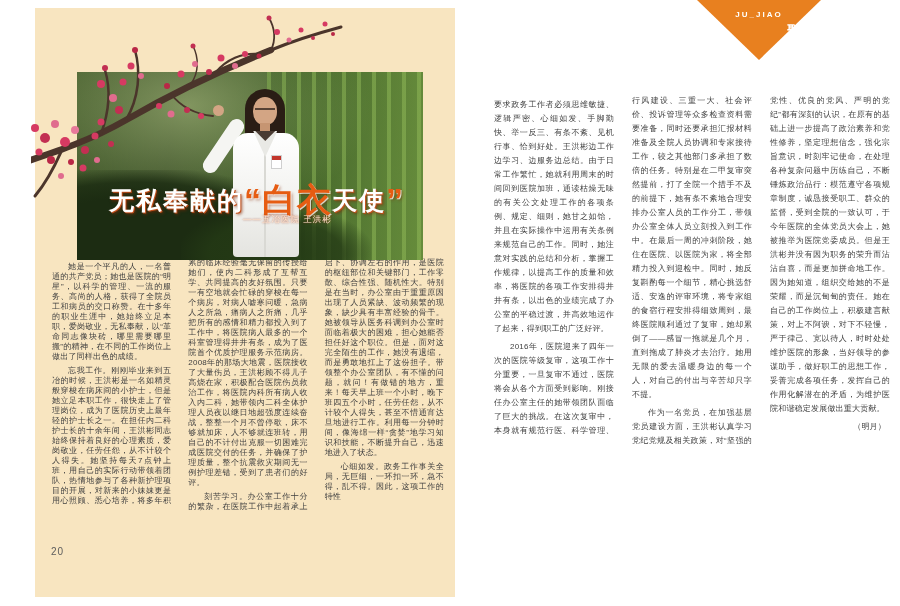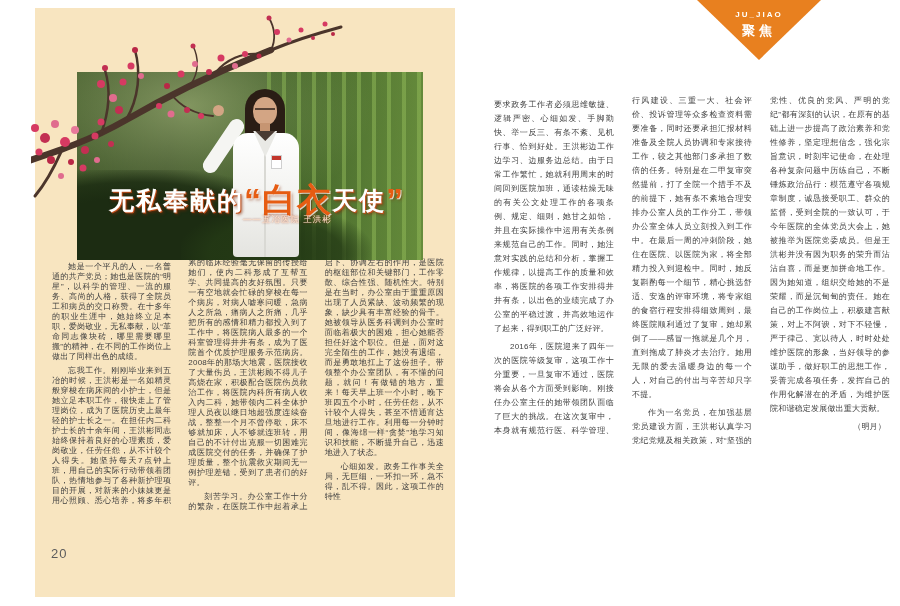--- a/index.html
+++ b/index.html
@@ -49,29 +49,29 @@
            text-shadow:1px 1px 0 rgba(255,255,255,.75),2px 2px 3px rgba(130,40,5,.45);}
   #byline{position:absolute;left:208px;top:206px;z-index:4;font-size:8.5px;color:#ffe7d2;
           text-shadow:0 0 2px rgba(150,40,10,.9);letter-spacing:1px;}
 
   
   .cols{column-count:3;text-align:justify;color:#3f3f3f;}
   .cols p{margin:4px;text-indent:2em;}
   .cols p.cont{text-indent:0;}
   #left-cols{position:absolute;left:13px;top:250px;width:400px;height:336px;column-gap:9px;
              font-size:8px;line-height:10px;letter-spacing:.2px;}
-  #page-num{position:absolute;left:16px;top:538px;font-size:13px;color:#5c5c5c;letter-spacing:1px;}
+  #page-num{position:absolute;left:16px;top:538px;font-size:10px;color:#5c5c5c;letter-spacing:1px;}
 
   
   #right-page{position:absolute;left:465px;top:0;width:435px;height:435px;background:#ffffff;}
   #corner-triangle{position:absolute;left:232px;top:0;width:0;height:0;
        border-left:62px solid transparent;border-right:62px solid transparent;border-top:60px solid #e8801f;}
   #tag-en{position:absolute;left:232px;top:10px;width:124px;text-align:center;font-size:8px;color:#ffffff;
        letter-spacing:2px;font-weight:bold;}
-  #tag-zh{position:absolute;left:232px;top:22px;width:124px;text-align:center;font-size:13px;color:#ffffff;
+  #tag-zh{position:absolute;left:232px;top:22px;width:124px;text-align:right;font-size:13px;color:#ffffff;
        letter-spacing:4px;font-weight:bold;}
   #right-cols{position:absolute;left:25px;top:94px;width:404px;height:452px;column-gap:10px;
        font-size:8px;line-height:14px;letter-spacing:.2px;}
   #right-cols p.sig{text-align:right;text-indent:0;padding-right:4px;margin-top:2px;}
 </style>
 </head>
 <body>
 
 <div id="spread">
 

